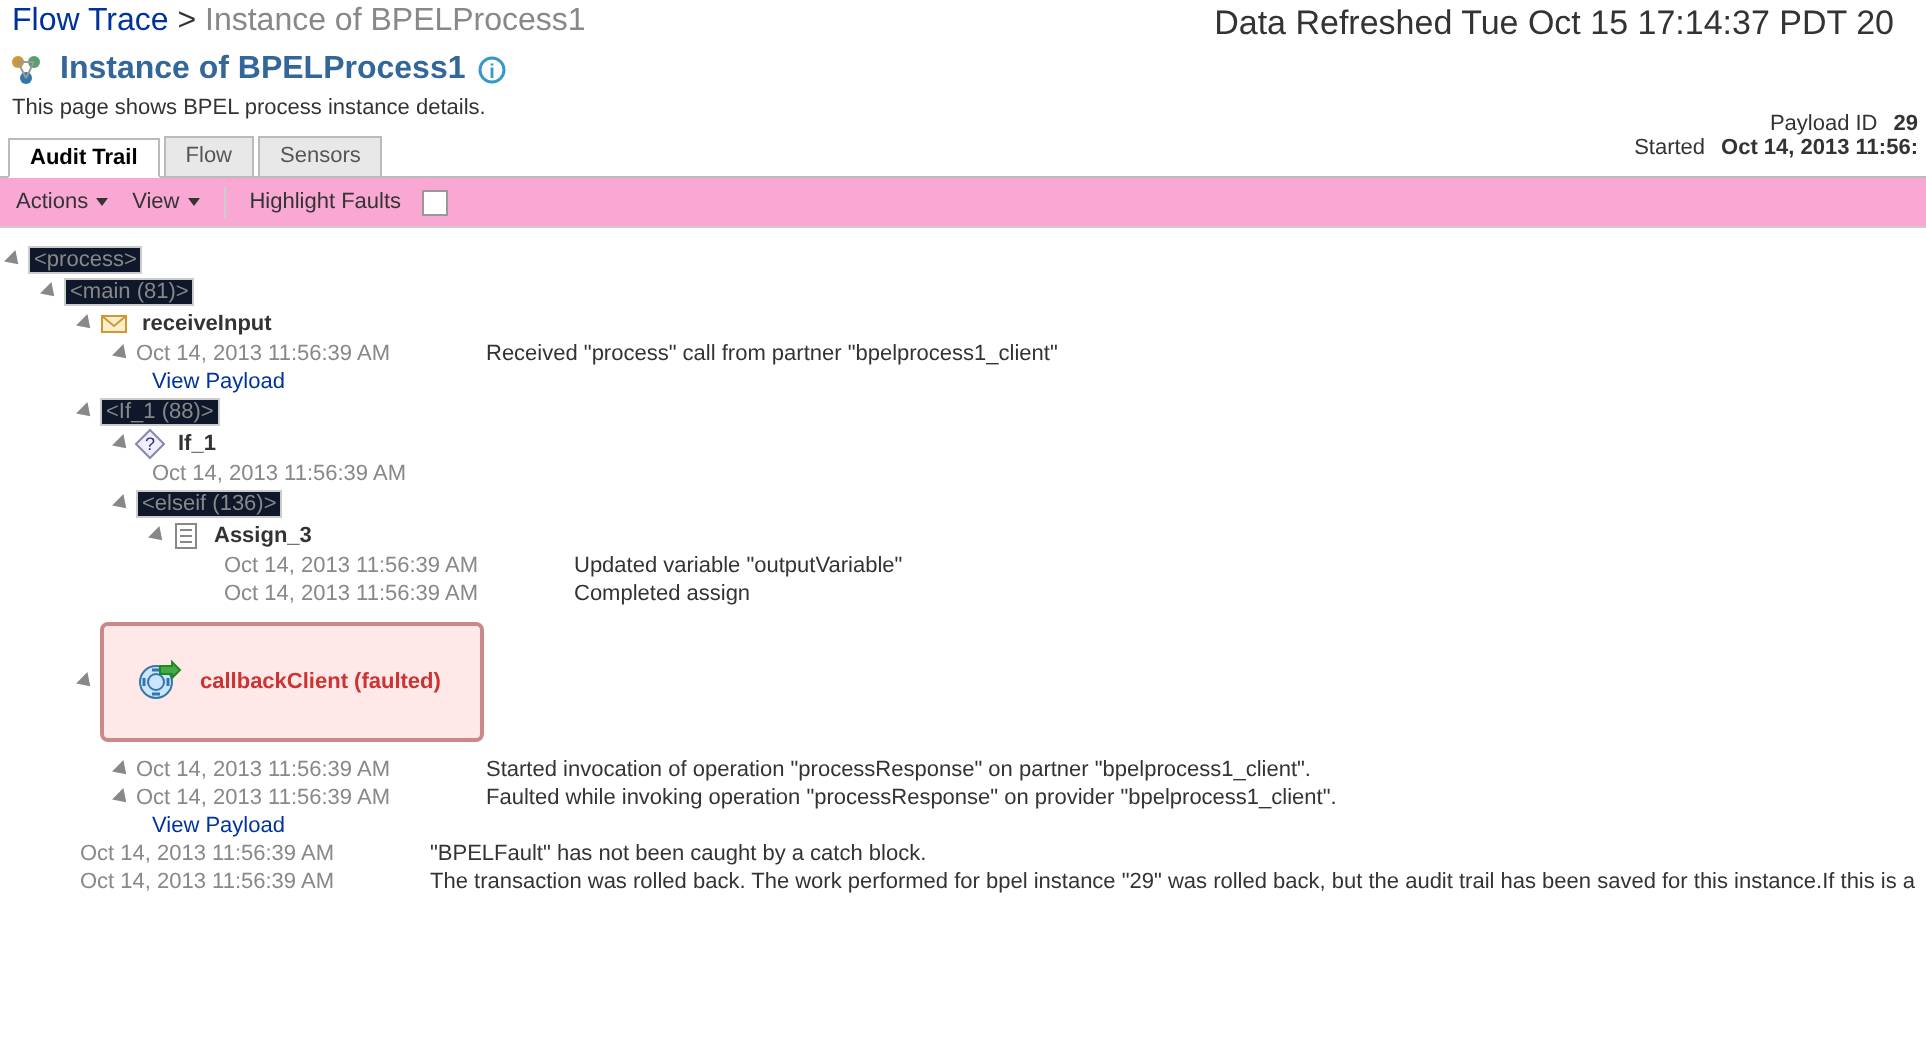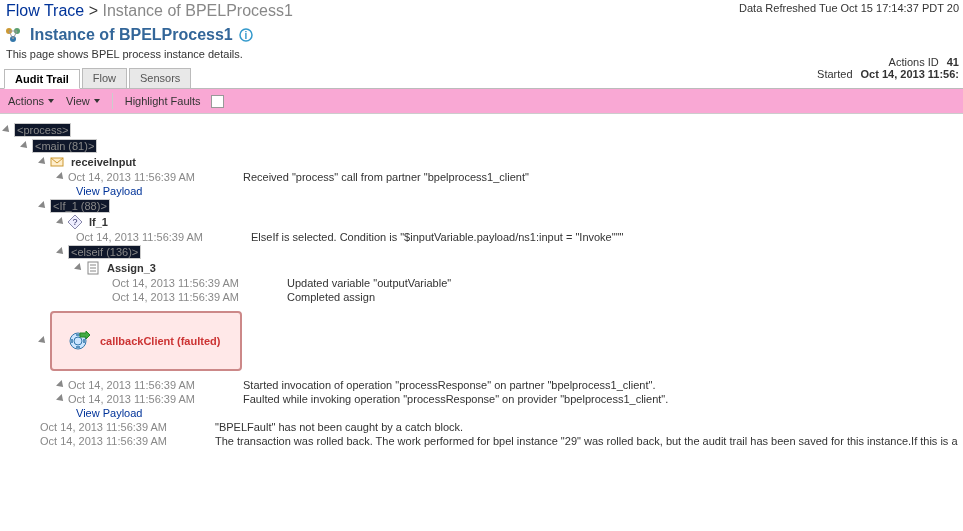--- a/index.html
+++ b/index.html
@@ -1,20 +1,20 @@
 <!DOCTYPE html>
 <html><head>
 <meta charset="utf-8">
 <style>
 * { margin: 0; padding: 0; box-sizing: border-box; }
 body { font-family: Tahoma, Arial, sans-serif; font-size: 11px; color: #333; background: #fff; width: 963px; }
 .breadcrumb { padding: 2px 6px; font-size: 16px; }
 .breadcrumb a { color: #003399; text-decoration: none; }
 .breadcrumb .current { color: #888; }
-.data-refreshed { position: absolute; top: 2px; right: 4px; font-size: 11px; color: #333; }
+.data-refreshed { position: absolute; top: 2px; right: 16px; font-size: 17px; color: #333; }
 .page-header { padding: 4px 6px 2px 6px; display: flex; align-items: center; gap: 6px; }
 .page-title { font-size: 16px; font-weight: bold; color: #336699; }
 .page-subtitle { padding: 2px 14px 8px 6px; font-size: 11px; }
 .meta-block { position: absolute; top: 56px; right: 4px; font-size: 11px; text-align: right; }
 .meta-block .row { display: flex; gap: 8px; justify-content: flex-end; }
 .meta-block .label { color: #333; }
 .meta-block .value { font-weight: bold; }
 .tabs { display: flex; border-bottom: 1px solid #bbb; padding-left: 4px; }
 .tab { padding: 3px 10px; border: 1px solid #bbb; border-bottom: none; background: #e8e8e8; margin-right: 2px; cursor: pointer; font-size: 11px; color: #555; }
 .tab.active { background: #fff; font-weight: bold; color: #000; border-bottom: 1px solid #fff; position: relative; top: 1px; }
@@ -63,22 +63,22 @@
     <svg width="14" height="14">
         <circle cx="7" cy="7" r="6" fill="none" stroke="#3399cc" stroke-width="1.5"></circle>
         <text x="7" y="11" font-size="10" fill="#3399cc" text-anchor="middle" font-weight="bold">i</text>
       </svg>
   </span>
 </div>
 <div class="page-subtitle">This page shows BPEL process instance details.</div>
 
 <div class="meta-block">
   <div class="row">
-      <span class="label">Actions ID</span>
-      <span class="value">41</span>
+      <span class="label">Payload ID</span>
+      <span class="value">29</span>
     </div>
   <div class="row">
       <span class="label">Started</span>
       <span class="value">Oct 14, 2013 11:56:</span>
     </div>
 </div>
 
 <div class="tabs">
   <div class="tab active">Audit Trail</div>
   <div class="tab">Flow</div>
@@ -149,21 +149,20 @@
           <polygon points="8,1 15,8 8,15 1,8" fill="#eef" stroke="#88a"></polygon>
           <text x="8" y="11" font-size="9" text-anchor="middle" fill="#336">?</text>
         </svg>
       </span>
     <span class="node-label bold">If_1</span>
   </div>
 
   <div class="tree-row">
       <span class="indent" style="width:72px"></span>
       <span class="ts">Oct 14, 2013 11:56:39 AM</span>
-      <span class="msg">ElseIf is selected. Condition is "$inputVariable.payload/ns1:input = "Invoke"""</span>
     </div>
 
   <div class="tree-row">
       <span class="indent" style="width:54px"></span>
       <span class="toggle open"></span>
       <span class="node-label boxed">&lt;elseif (136)&gt;</span>
     </div>
 
   <div class="tree-row">
       <span class="indent" style="width:72px"></span>

